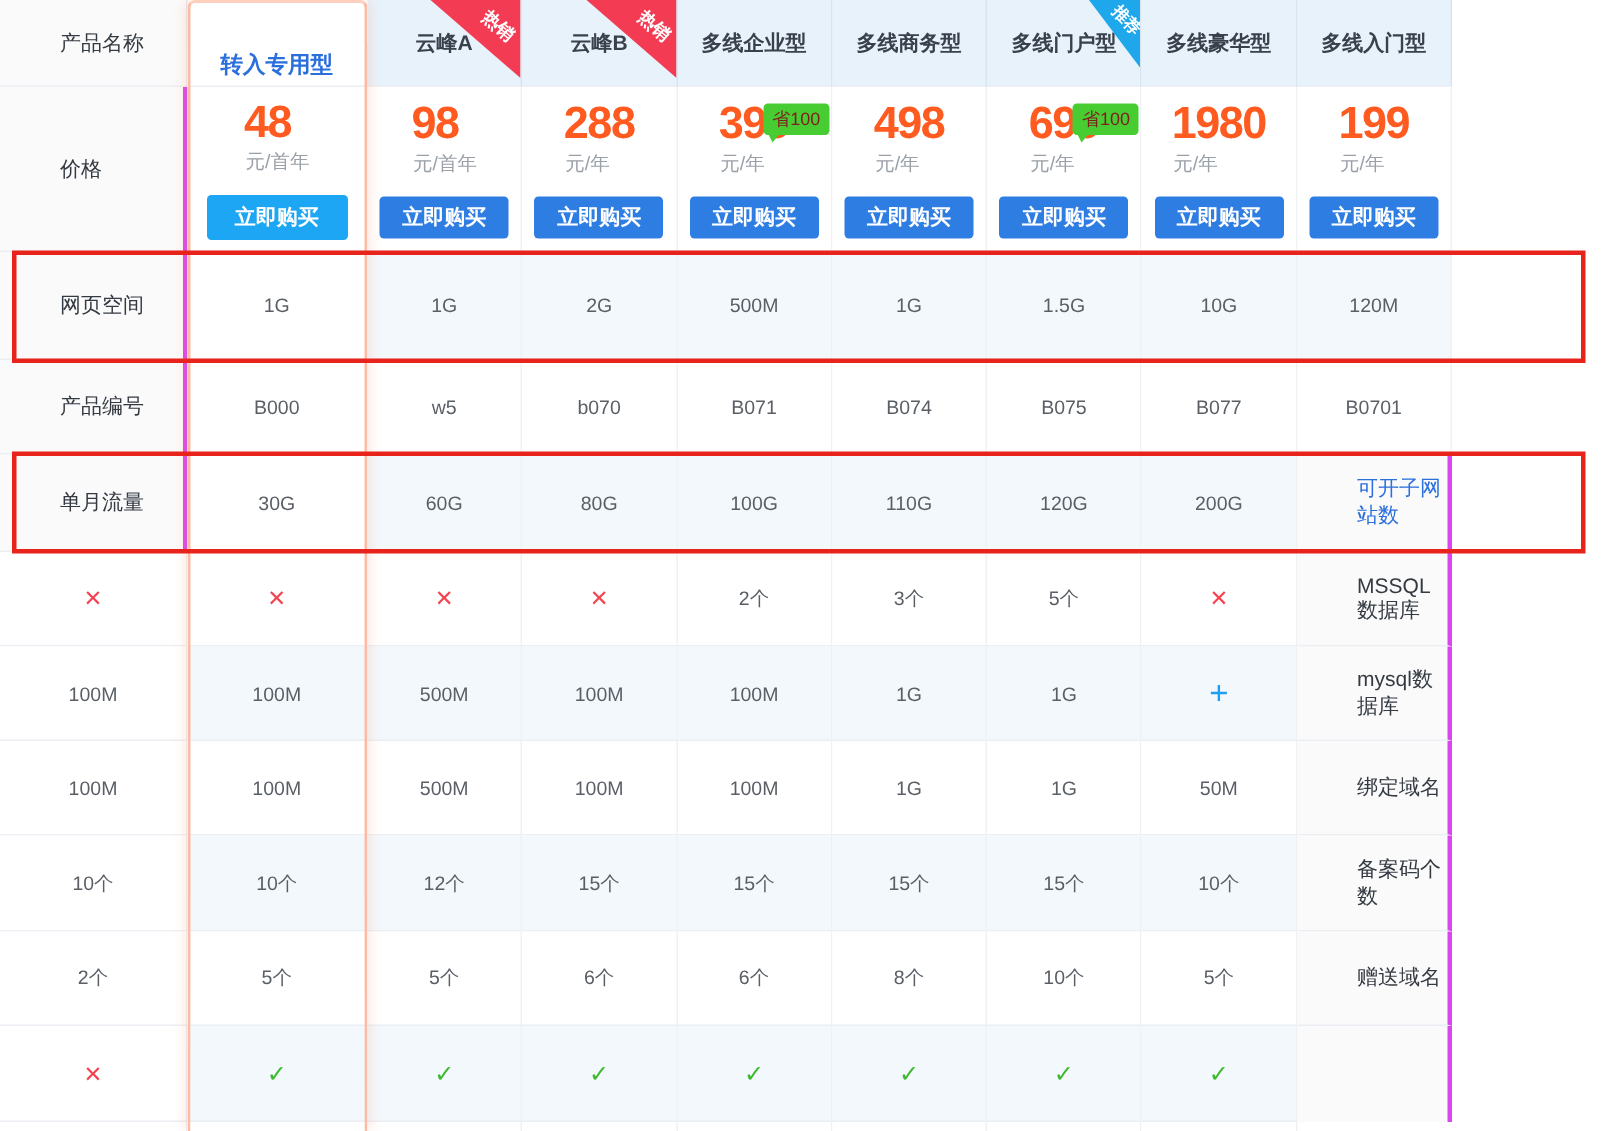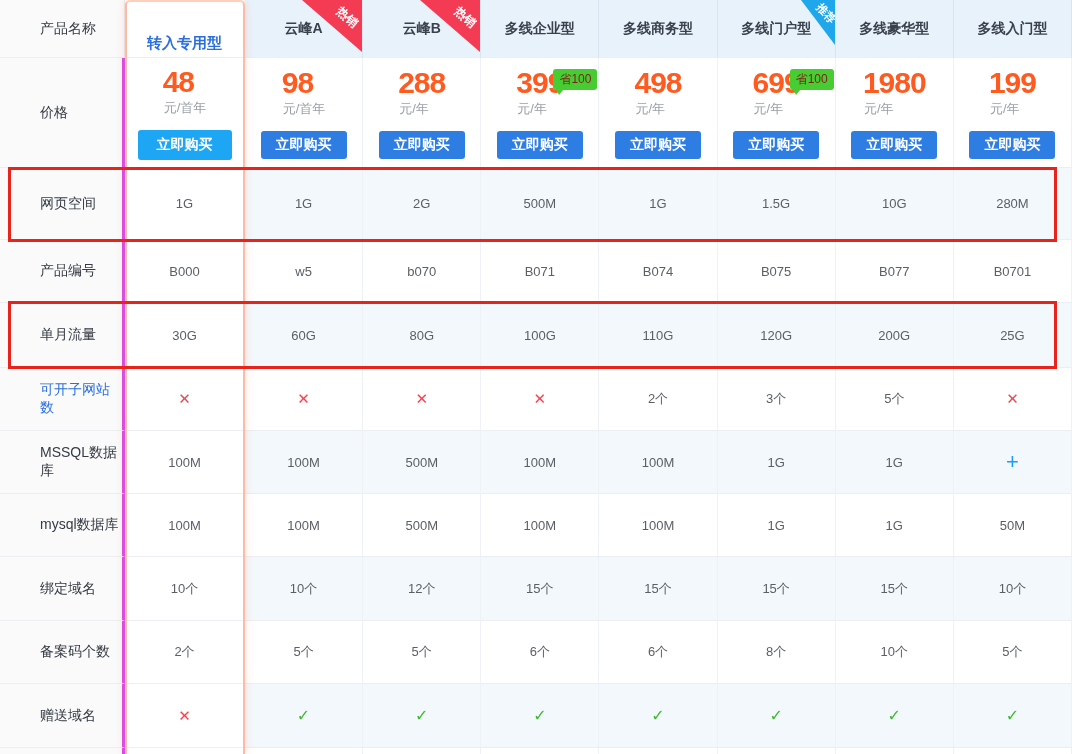--- a/index.html
+++ b/index.html
@@ -6,21 +6,21 @@
     --header-bg:#e8f2fb; --alt-row-bg:#f3f8fd; --label-bg:#fafafa;
     --price-orange:#ff5a1f; --btn-blue:#2e7de3; --btn-cyan:#1ca6f3;
     --ribbon-red:#f43b54; --ribbon-blue:#1ea7ea; --badge-green:#47cd32;
     --x-red:#f5434f; --check-green:#3cba2c; --plus-blue:#1e9ef2;
     --annotation-red:#e8231b; --featured-border:#fcbba4; --featured-text:#2b6fdd;
     --border:#ebeef2;
   }
   *{margin:0;padding:0;box-sizing:border-box;}
   body{font-family:"Liberation Sans","DejaVu Sans",sans-serif;background:#fff;}
   .page{position:relative;width:1080px;height:754px;background:#fff;overflow:hidden;}
-  #grid{position:relative;width:1072px;display:grid;
+  #grid{position:relative;width:968px;display:grid;
     grid-template-columns:125px 120px repeat(7,1fr);
     grid-template-rows:58px 110px 72px 63px 65px 63px 63px 63px 64px 63px 64px 6px;border-radius:23px;}
   .cell{position:relative;display:flex;align-items:center;justify-content:center;
     border-bottom:1px solid var(--border);border-right:1px solid #eef1f5;
     font-size:13px;color:#5a5f66;background:#fff;}
   .header-cell{background:var(--header-bg);border-right:1px solid #d8e4ef;overflow:hidden;}
   .pname{font-size:14px;font-weight:700;color:#39414d;}
   .header-cell.featured{background:#fff;margin-top:29px;}
   .header-cell.featured .pname{color:var(--featured-text);font-size:15px;}
   .label-cell{justify-content:flex-start;padding-left:40px;background:var(--label-bg);
@@ -173,21 +173,21 @@
       <div class="cell body-cell alt">
         <div class="val">1G</div>
       </div>
       <div class="cell body-cell alt">
         <div class="val">1.5G</div>
       </div>
       <div class="cell body-cell alt">
         <div class="val">10G</div>
       </div>
       <div class="cell body-cell alt">
-        <div class="val">280M</div>
+        <div class="val">120M</div>
       </div>
       <div class="cell label-cell">产品编号</div>
       <div class="cell body-cell featured">
         <div class="val">B000</div>
       </div>
       <div class="cell body-cell">
         <div class="val">w5</div>
       </div>
       <div class="cell body-cell">
         <div class="val">b070</div>
@@ -221,23 +221,20 @@
         <div class="val">100G</div>
       </div>
       <div class="cell body-cell alt">
         <div class="val">110G</div>
       </div>
       <div class="cell body-cell alt">
         <div class="val">120G</div>
       </div>
       <div class="cell body-cell alt">
         <div class="val">200G</div>
-      </div>
-      <div class="cell body-cell alt">
-        <div class="val">25G</div>
       </div>
       <div class="cell label-cell blue">可开子网站数</div>
       <div class="cell body-cell featured">
         <div class="x-mark">✕</div>
       </div>
       <div class="cell body-cell">
         <div class="x-mark">✕</div>
       </div>
       <div class="cell body-cell">
         <div class="x-mark">✕</div>

